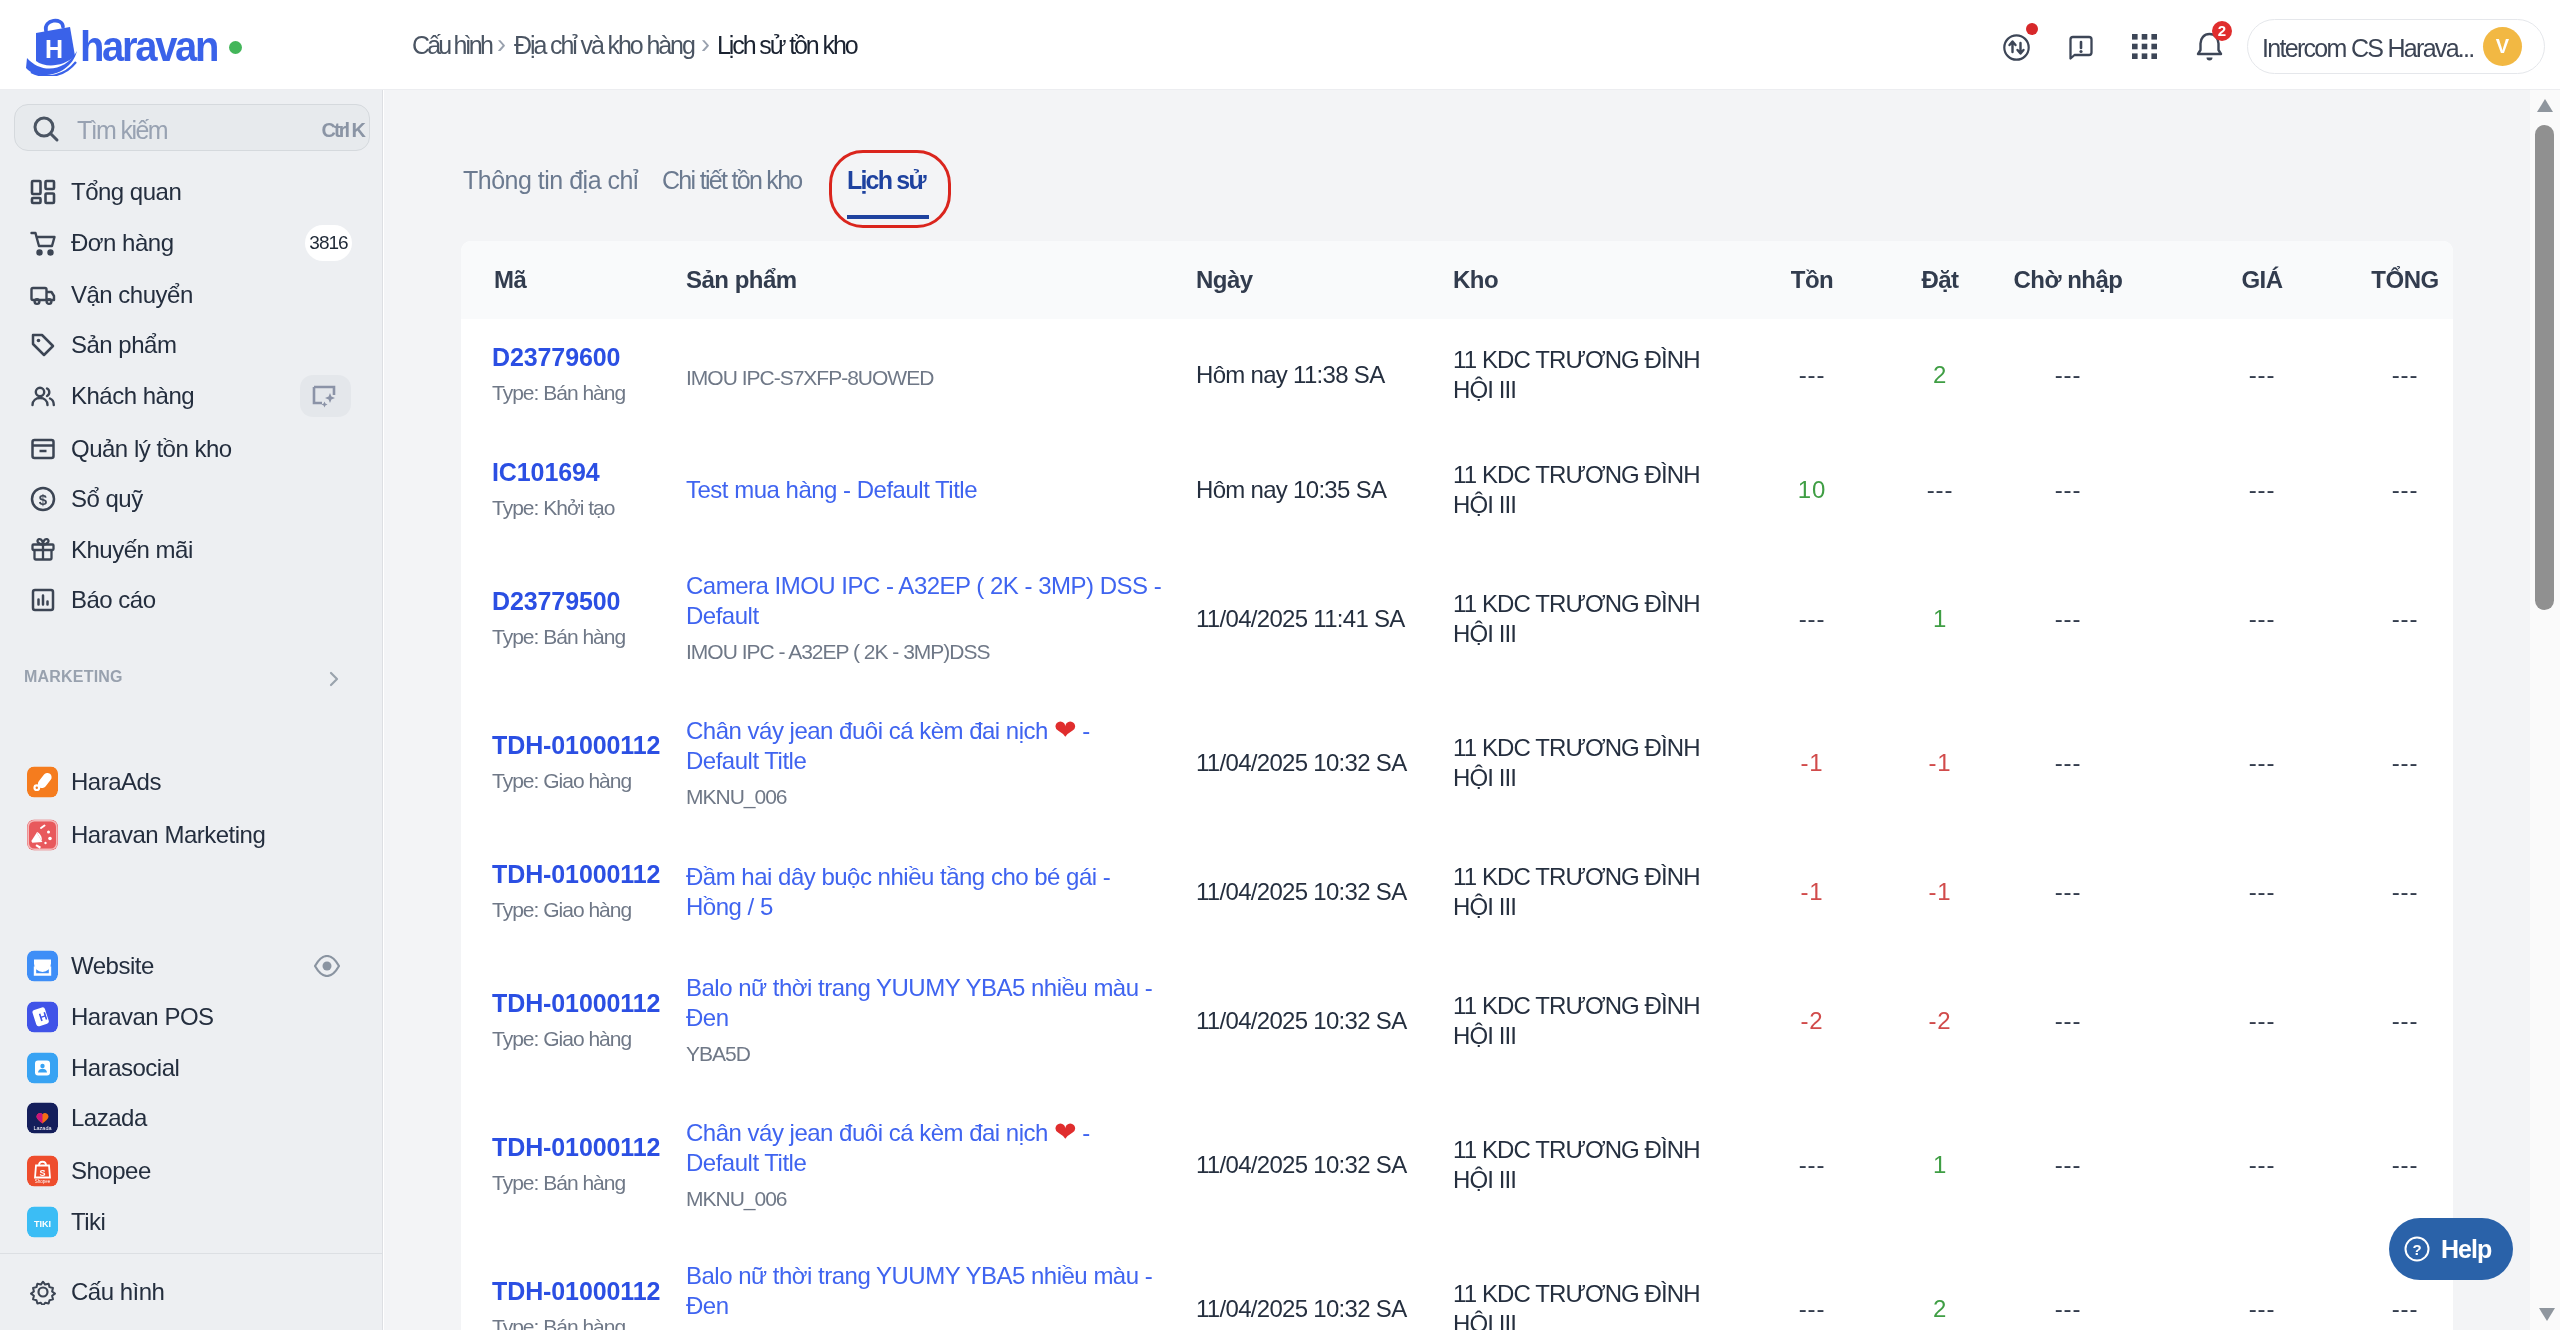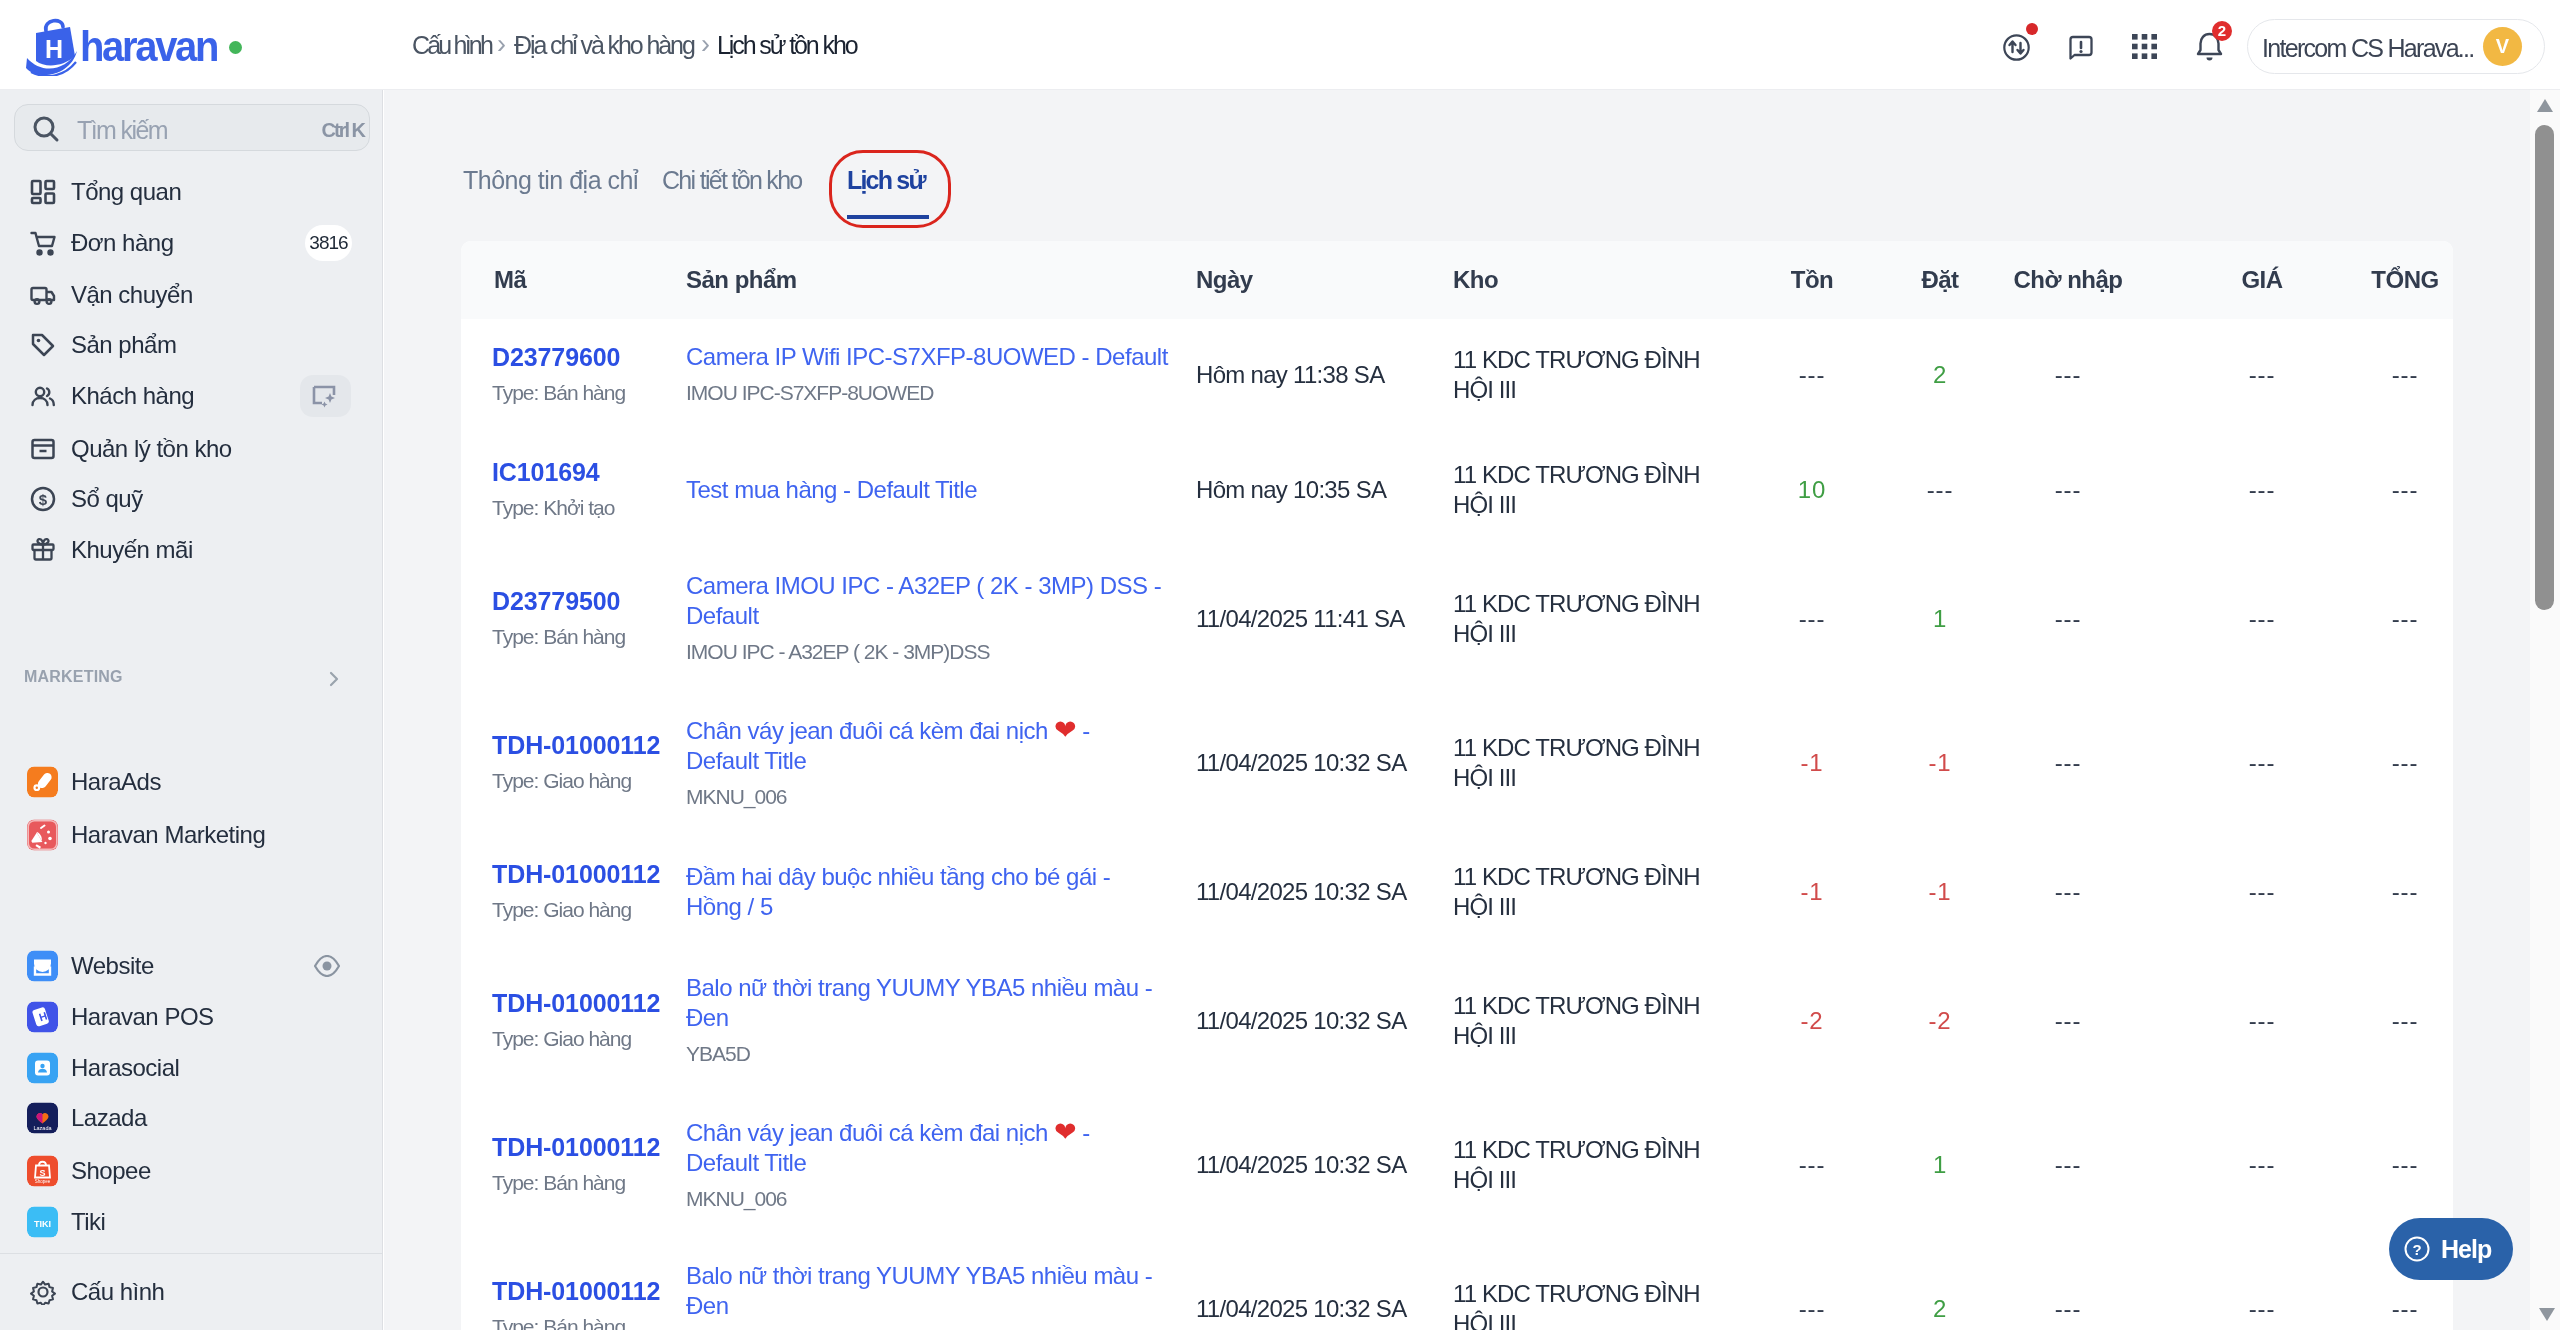--- a/index.html
+++ b/index.html
@@ -203,20 +203,27 @@
       <svg class="ic" viewBox="0 0 26 26">
         <g fill="none" stroke="#3c4554" stroke-width="2.3" stroke-linejoin="round">
           <rect x="2.5" y="7.5" width="21" height="5.5" rx="1"></rect>
           <path d="M4.5 13 v8 a1.5 1.5 0 0 0 1.5 1.5 h14 a1.5 1.5 0 0 0 1.5-1.5 v-8"></path>
           <path d="M13 7.5 v15"></path>
           <path d="M13 7.5 c-5.5 0-7-4.5-4-5.3 2.6-.7 4 2.8 4 5.3 z"></path>
           <path d="M13 7.5 c5.5 0 7-4.5 4-5.3 -2.6-.7-4 2.8-4 5.3 z"></path>
         </g>
       </svg>
       <span class="txt">Khuyến mãi</span>
+    </div>
+    <div class="sitem" style="top: 485px;">
+      <svg class="ic" viewBox="0 0 26 26">
+        <rect x="3" y="3" width="20" height="20" rx="2" fill="none" stroke="#3c4554" stroke-width="2.5"></rect>
+        <path d="M8.5 17.5 v-5 M13 17.5 v-9 M17.5 17.5 v-3" stroke="#3c4554" stroke-width="2.5" stroke-linecap="round"></path>
+      </svg>
+      <span class="txt">Báo cáo</span>
     </div>
     <div class="sitem" style="top: 564px;">
       <span class="shead" style="top:14px">MARKETING</span>
       <svg class="chev" style="top:17px" viewBox="0 0 16 16">
         <path d="M5 2 L11 8 L5 14" fill="none" stroke="#9aa3ad" stroke-width="2.2" stroke-linecap="round" stroke-linejoin="round"></path>
       </svg>
     </div>
     <div class="sitem" style="top: 667px;">
       <svg class="appic" viewBox="0 0 31 31">
         <rect width="31" height="31" rx="7" fill="#f57c1e"></rect>
@@ -324,21 +331,20 @@
   <div class="th thc" style="left:1419px;width:120px">Đặt</div>
   <div class="th thc" style="left:1547px;width:120px">Chờ nhập</div>
   <div class="th thc" style="left:1741px;width:120px">GIÁ</div>
   <div class="th thc" style="left:1884px;width:120px">TỔNG</div>
   <div id="rows">
       <div class="cell" style="left:31px;top:134px">
         <div class="code">D23779600</div>
         <div class="typ">Type: Bán hàng</div>
       </div>
       <div class="cell" style="left:225px;top:134px;width:490px">
-        <div class="ptitle">Camera IP Wifi IPC-S7XFP-8UOWED - Default</div>
         <div class="psub">IMOU IPC-S7XFP-8UOWED</div>
       </div>
       <div class="cell dt" style="left:735px;top:134px">Hôm nay 11:38 SA</div>
       <div class="cell kho" style="left:992px;top:134px;width:260px">11 KDC TRƯƠNG ĐÌNH HỘI III</div>
       <span class="num" style="left:1351px;top:134px">---</span>
       <span class="num g" style="left:1479px;top:134px">2</span>
       <span class="num" style="left:1607px;top:134px">---</span>
       <span class="num" style="left:1801px;top:134px">---</span>
       <span class="num" style="left:1944px;top:134px">---</span>
       <div class="cell" style="left:31px;top:249px">

